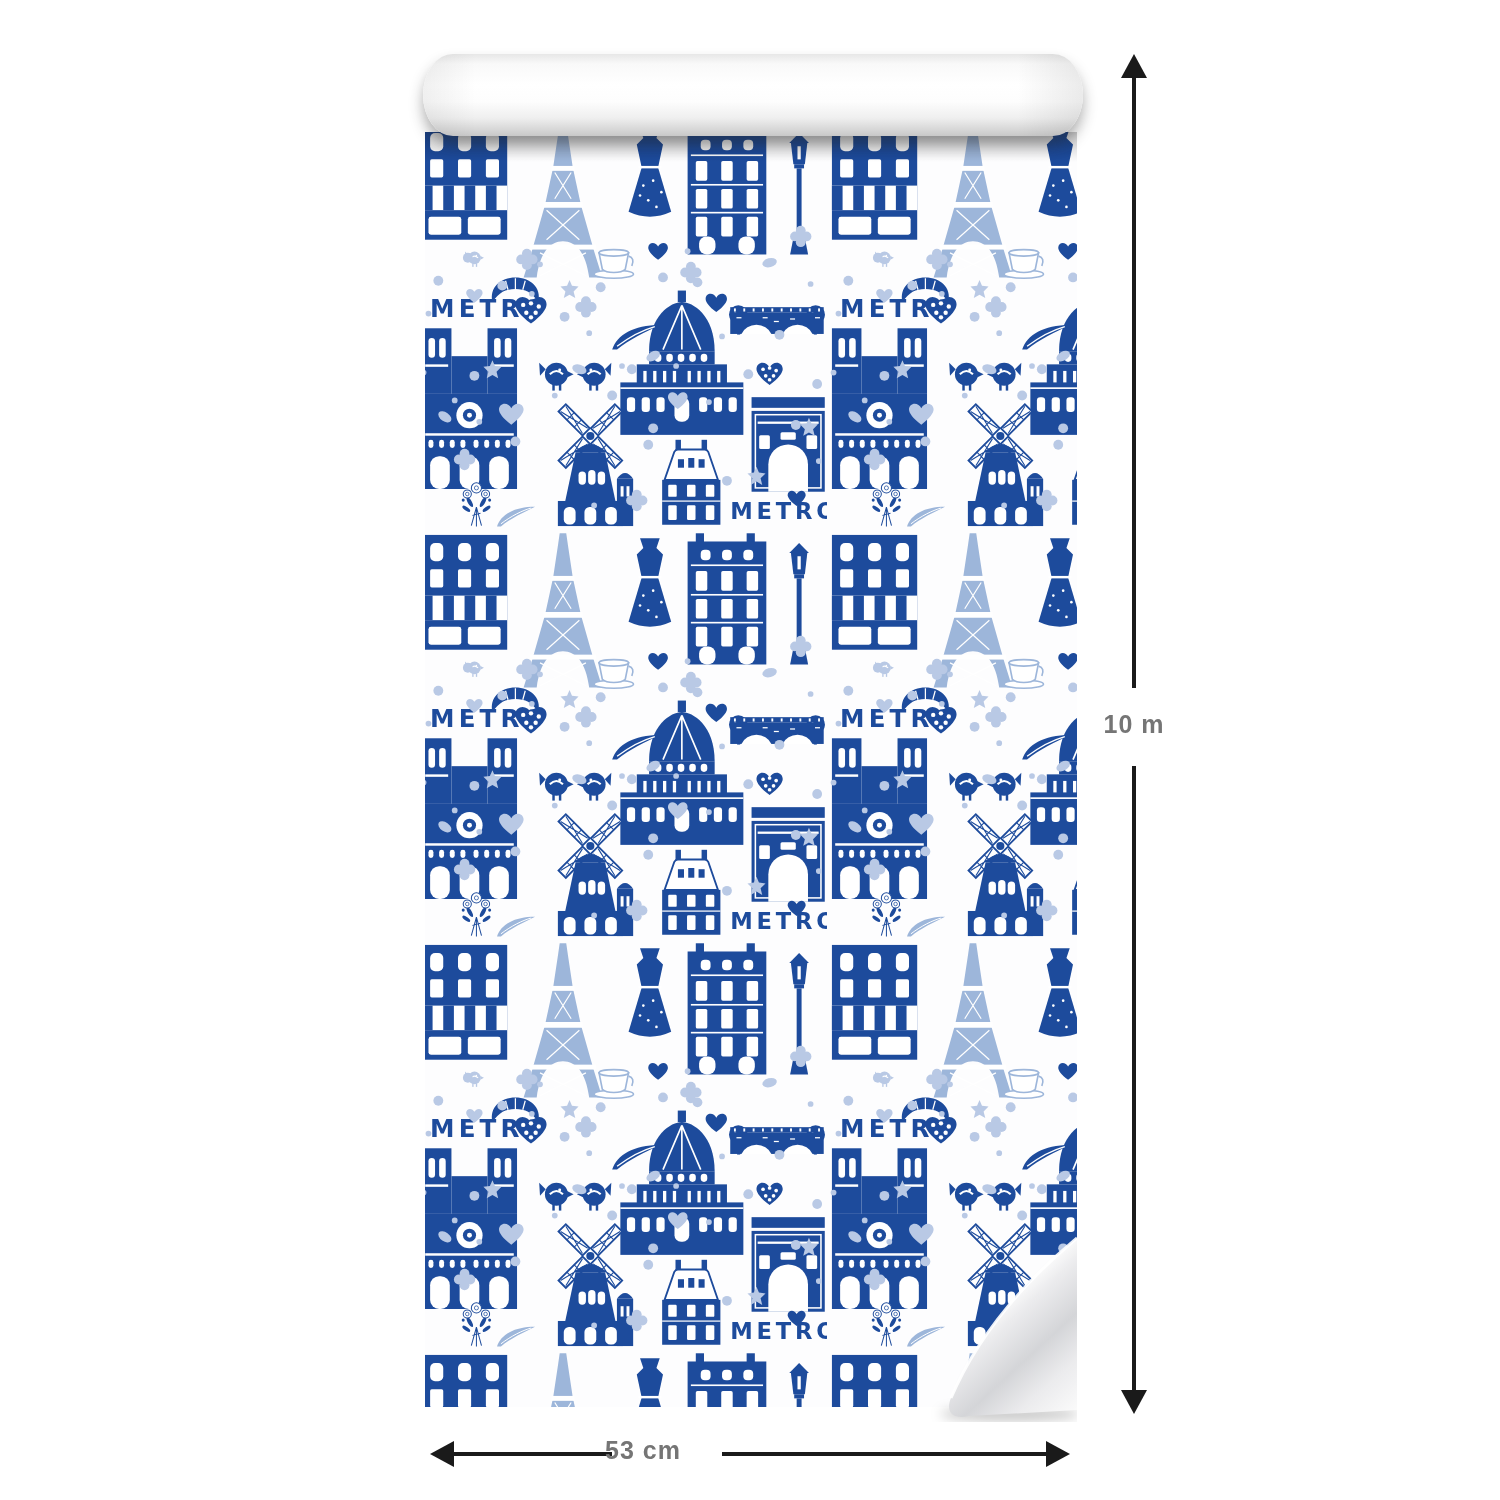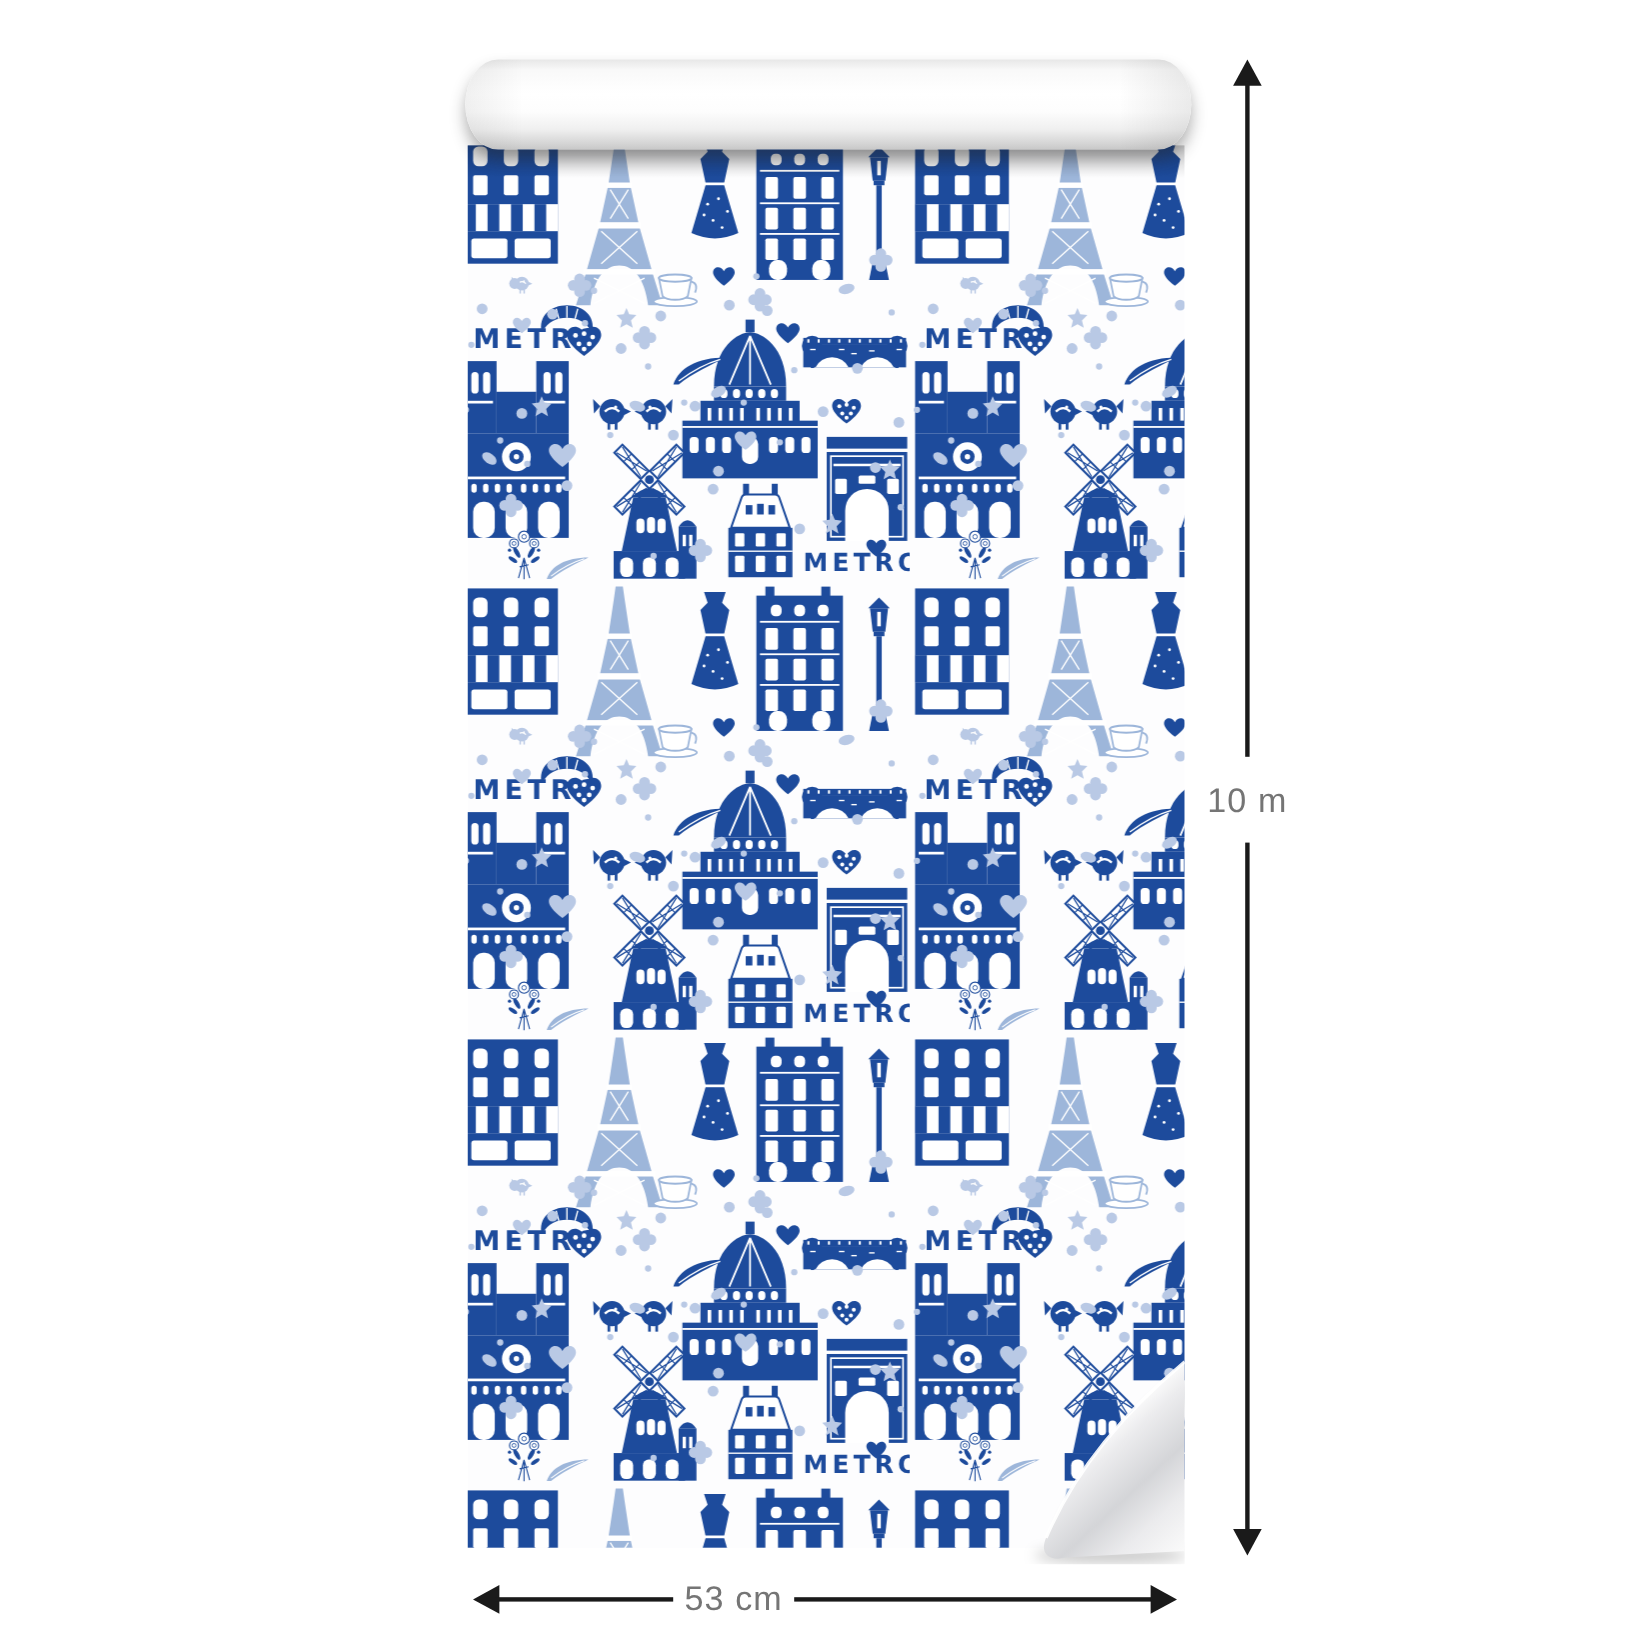--- a/index.html
+++ b/index.html
@@ -24,23 +24,23 @@
   .dim-line{position:absolute;background:var(--arrow);}
   .v-seg1{left:1132px;top:74px;width:4px;height:614px;}
   .v-seg2{left:1132px;top:766px;width:4px;height:626px;}
   .h-seg1{left:450px;top:1452px;width:162px;height:4px;}
   .h-seg2{left:722px;top:1452px;width:328px;height:4px;}
   .ah{position:absolute;width:0;height:0;}
   .ah-up{left:1121px;top:54px;border-left:13px solid transparent;border-right:13px solid transparent;border-bottom:24px solid var(--arrow);}
   .ah-down{left:1121px;top:1390px;border-left:13px solid transparent;border-right:13px solid transparent;border-top:24px solid var(--arrow);}
   .ah-left{left:430px;top:1441px;border-top:13px solid transparent;border-bottom:13px solid transparent;border-right:24px solid var(--arrow);}
   .ah-right{left:1046px;top:1441px;border-top:13px solid transparent;border-bottom:13px solid transparent;border-left:24px solid var(--arrow);}
-  .dim-label{position:absolute;font-weight:400;font-size:31px;letter-spacing:1px;color:var(--dimtext);}
+  .dim-label{position:absolute;font-weight:700;font-size:25px;letter-spacing:1px;color:var(--dimtext);}
   .v-label{left:1064px;top:710px;width:140px;text-align:center;}
-  .h-label{left:605px;top:1436px;width:124px;text-align:center;}
+  .h-label{left:605px;top:1436px;width:124px;text-align:left;}
   
   .fN{fill:var(--navy);} .fW{fill:#ffffff;} .fM{fill:var(--mblue);}
   .sN{stroke:var(--navy);} .sW{stroke:#ffffff;} .sM{stroke:var(--mblue);} .nf{fill:none;}
   .uN{fill:var(--navy);} .uL{fill:var(--lblue);} .uM{fill:var(--mblue);}
   .metro{font-family:"DejaVu Sans",sans-serif;font-weight:700;font-size:30px;letter-spacing:5px;}
   .curl-shadow{filter:blur(6px);}
 </style>
 </head>
 <body>
 

